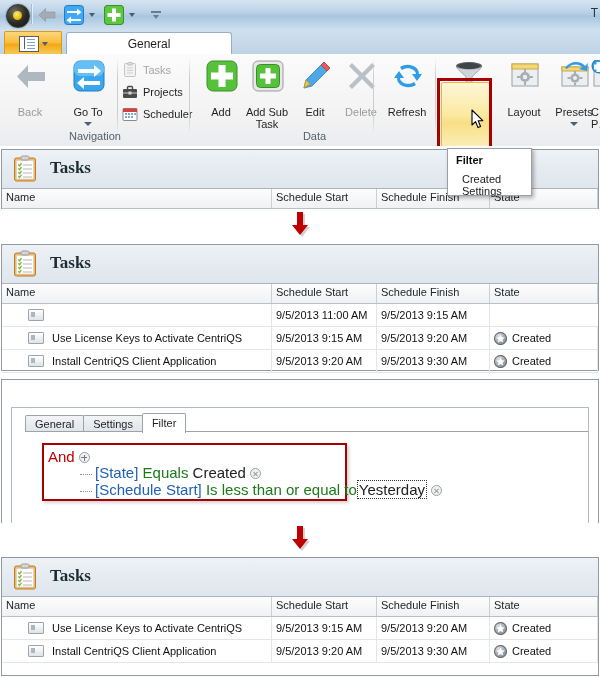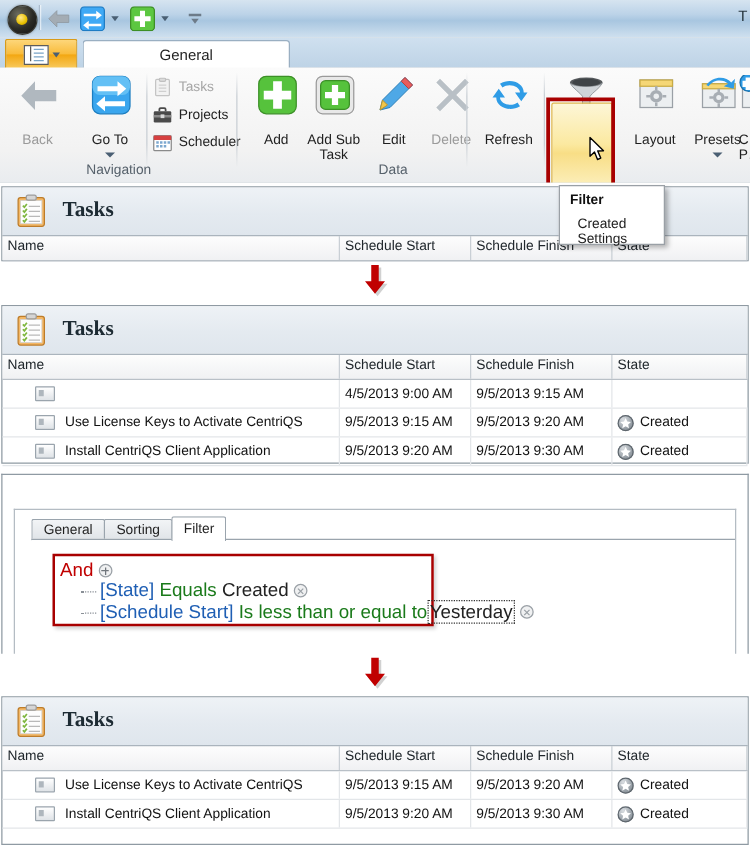--- a/index.html
+++ b/index.html
@@ -183,21 +183,21 @@
   .fl{position:absolute;font-size:15px;white-space:nowrap;}
   .fl-and{left:4px;top:3px;color:#c00000;}
   .circ{
     display:inline-block;width:9px;height:9px;border-radius:50%;
     border:1px solid #9aa0a6;background:#f0f1f2;position:relative;vertical-align:-1px;margin-left:4px;
   }
   .circ.plus:before{content:"";position:absolute;left:4px;top:1.5px;width:1px;height:6px;background:#70767c;}
   .circ.plus:after{content:"";position:absolute;left:1.5px;top:4px;width:6px;height:1px;background:#70767c;}
   .circ.x:before{content:"";position:absolute;left:4px;top:1.5px;width:1px;height:6px;background:#9aa0a6;transform:rotate(45deg);}
   .circ.x:after{content:"";position:absolute;left:4px;top:1.5px;width:1px;height:6px;background:#9aa0a6;transform:rotate(-45deg);}
-  .fl-cond{left:21px;}
+  .fl-cond{left:36px;}
   .fl-c1{top:19px;}
   .fl-c2{top:36px;}
   .tree-stub{display:inline-block;width:12px;border-top:1px dotted #8a9097;vertical-align:3px;margin-right:3px;}
   .fld{color:#1f5fb4;}
   .op{color:#1a7a1a;}
   .val{color:#222;border:1px dotted #333;padding:0 1px;}
   .fv{color:#222;}
 </style>
 </head>
 <body>
@@ -471,21 +471,21 @@
       <div class="c c-name">Name</div>
       <div class="c c-start">Schedule Start</div>
       <div class="c c-finish">Schedule Finish</div>
       <div class="c c-state">State</div>
     </div>
 
     <div class="datarow">
       <div class="c c-name">
         <span class="expander"></span>
       </div>
-      <div class="c c-start">4/5/2013 9:00 AM</div>
+      <div class="c c-start">9/5/2013 11:00 AM</div>
       <div class="c c-finish">9/5/2013 9:15 AM</div>
     </div>
 
     <div class="datarow">
       <div class="c c-name">
         <span class="expander"></span>
         <span>Use License Keys to Activate CentriQS</span>
       </div>
       <div class="c c-start">9/5/2013 9:15 AM</div>
       <div class="c c-finish">9/5/2013 9:20 AM</div>
@@ -515,21 +515,21 @@
         <span>Created</span>
       </div>
     </div>
   </div>
 
   <div class="panel" style="left:1px;top:379px;width:598px;height:144px;border-bottom:none;">
 
     <div class="ls-body">
       <div class="ls-tabs">
         <div class="ls-tab">General</div>
-        <div class="ls-tab">Sorting</div>
+        <div class="ls-tab">Settings</div>
         <div class="ls-tab active">Filter</div>
       </div>
 
       <div class="ls-pane">
         <div class="filt-box">
           <div class="fl fl-and">
             <span>And</span><span class="circ plus"></span>
           </div>
 
           <div class="fl fl-cond fl-c1">

